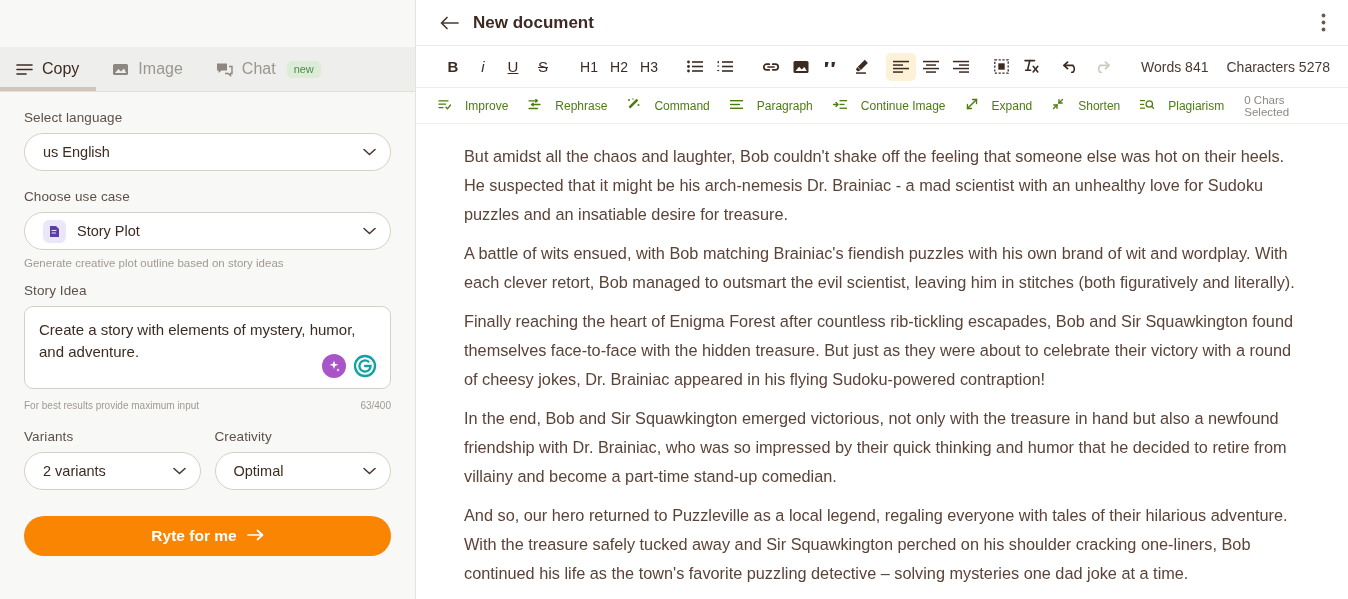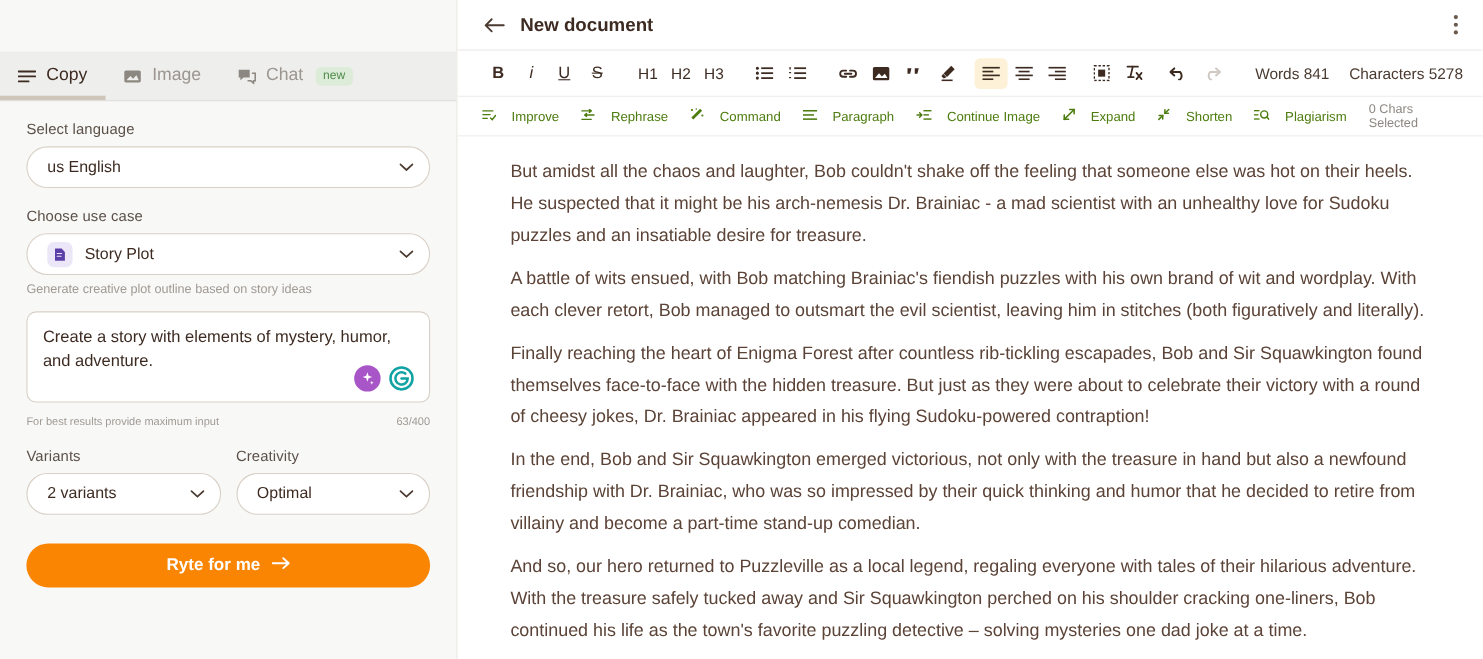--- a/index.html
+++ b/index.html
@@ -224,20 +224,21 @@
           <span class="chev">
             <svg width="13" height="8" viewBox="0 0 13 8">
                 <path d="M1 1.5L6.5 6.5 12 1.5" fill="none" stroke="currentColor" stroke-width="1.6" stroke-linecap="round"></path>
               </svg>
           </span>
         </div>
         <div class="helper">Generate creative plot outline based on story ideas</div>
       </div>
 
       <div class="mt14">
+        <div class="field-label">Story Idea</div>
         <div class="ta-wrap">
           <textarea class="textarea" placeholder="Create a story with elements of mystery, humor, and adventure." style="">Create a story with elements of mystery, humor, and adventure.</textarea>
           <div class="ta-icons">
             <span class="ico-circle ico-sparkle">
               <svg width="14" height="14" viewBox="0 0 14 14">
                   <path d="M7 1.5l1.1 3.2 3.2 1.1-3.2 1.1L7 10.1 5.9 6.9 2.7 5.8l3.2-1.1z" fill="#fff"></path>
                   <path d="M11 9.2l.5 1.3 1.3.5-1.3.5-.5 1.3-.5-1.3-1.3-.5 1.3-.5z" fill="#fff"></path>
                 </svg>
             </span>
             <span class="ico-circle ico-gram">

